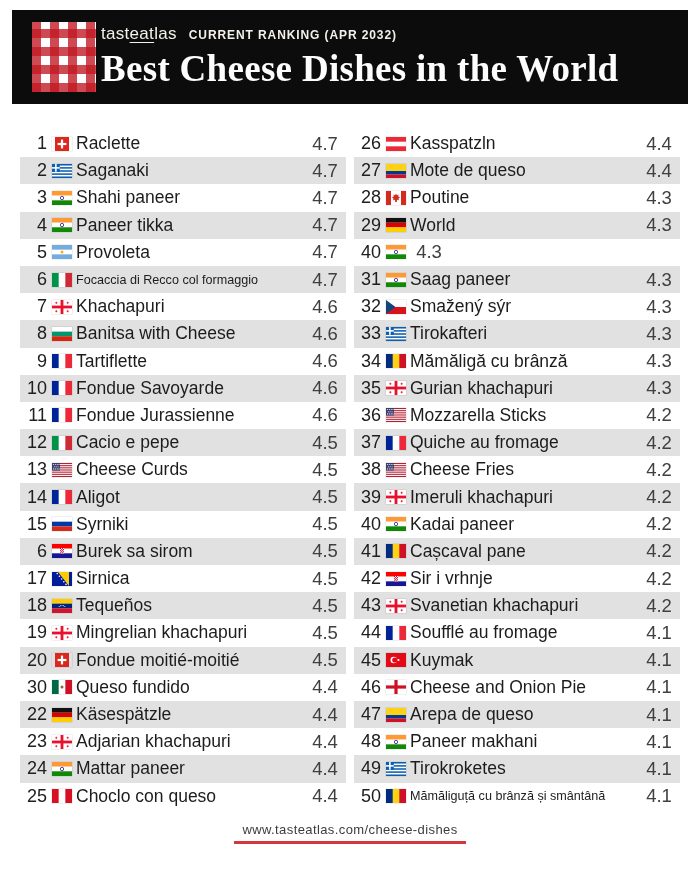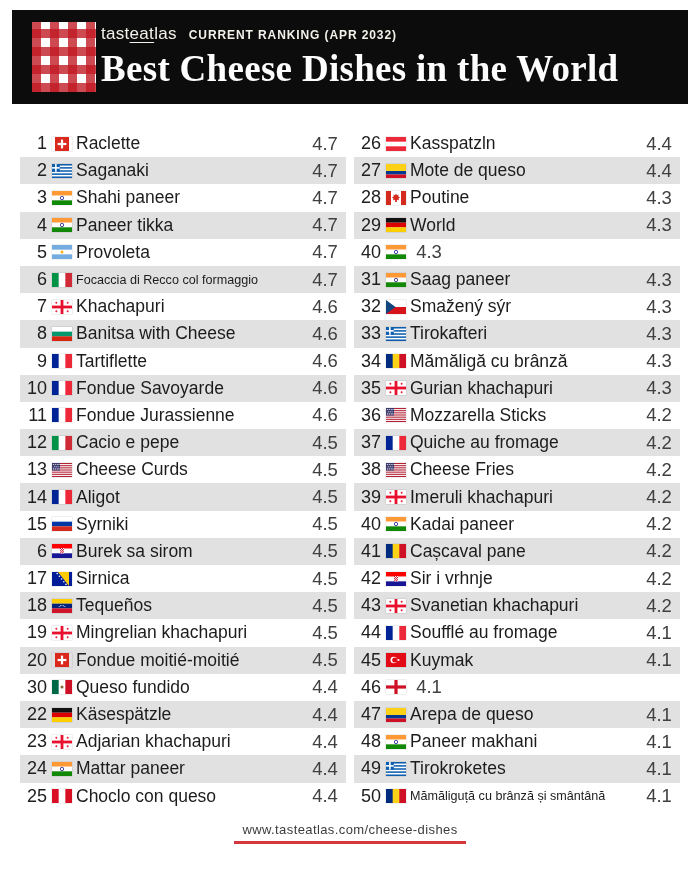--- a/index.html
+++ b/index.html
@@ -789,20 +789,21 @@
       </div>
       <div class="row">
         <span class="rank">46</span>
         <span class="flag">
           <svg viewBox="0 0 20 14" width="20" height="14">
             <rect width="20" height="14" fill="#fff"></rect>
             <rect x="8.4" width="3.2" height="14" fill="#ce1124"></rect>
             <rect y="5.4" width="20" height="3.2" fill="#ce1124"></rect>
           </svg>
         </span>
+        <span class="name">Cheese and Onion Pie</span>
         <span class="rating">4.1</span>
       </div>
       <div class="row alt">
         <span class="rank">47</span>
         <span class="flag">
           <svg viewBox="0 0 20 14" width="20" height="14">
             <rect width="20" height="7" fill="#fcd116"></rect>
             <rect y="7" width="20" height="3.5" fill="#003893"></rect>
             <rect y="10.5" width="20" height="3.5" fill="#ce1126"></rect>
           </svg>

